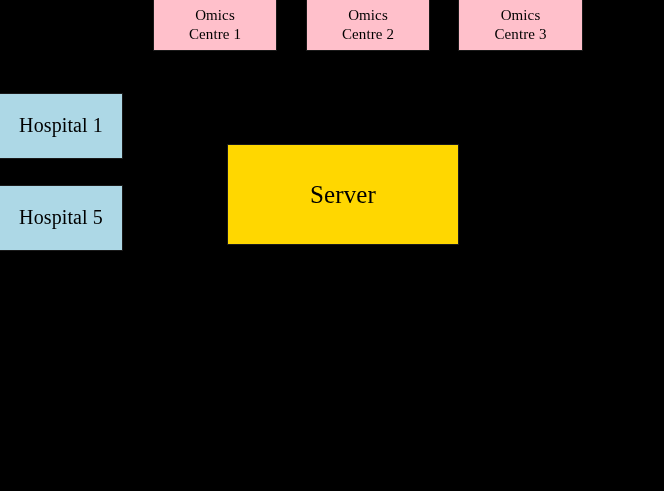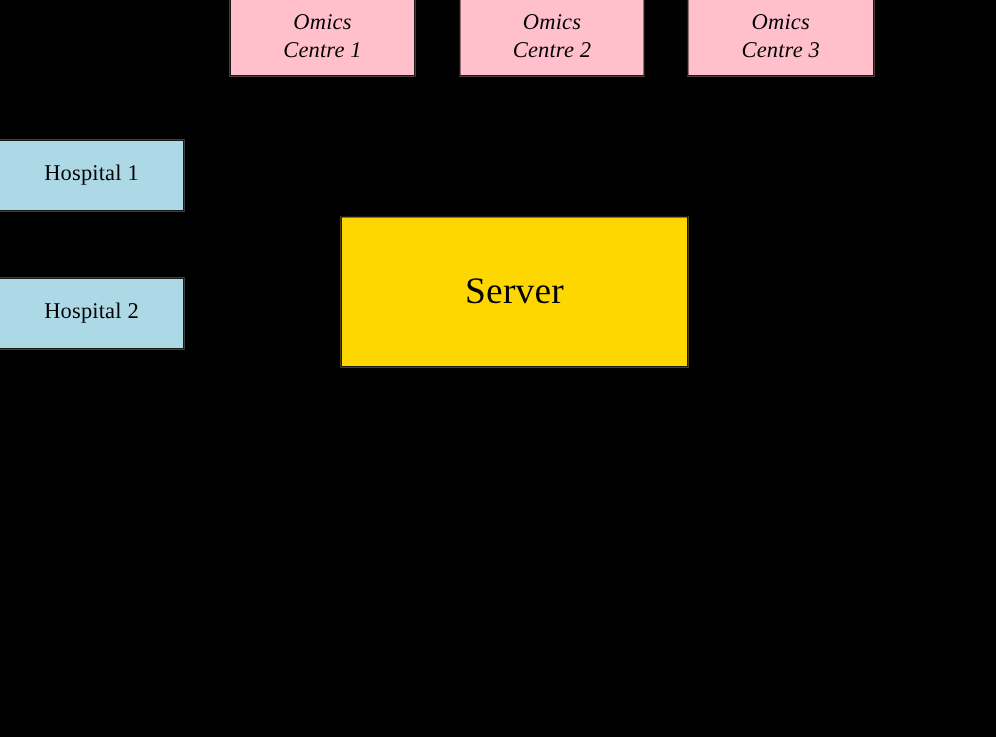--- a/index.html
+++ b/index.html
@@ -32,33 +32,32 @@
     display: block;
     white-space: pre-line;
   }
 
   
   .omics {
     background: #FFC0CB;
     font-size: 15px;
     top: -1px;
     height: 52px;
-    font-style: italic;
   }
   #omics-1 { left: 153px; width: 124px; }
   #omics-2 { left: 306px; width: 124px; }
   #omics-3 { left: 458px; width: 125px; }
 
   
   .hospital {
     background: #ADD8E6;
-    font-size: 15px;
+    font-size: 20px;
     left: -1px;
     width: 124px;
-    height: 48px;
+    height: 66px;
   }
   #hospital-1 { top: 93px; }
   #hospital-2 { top: 185px; }
 
   
   #server {
     background: #FFD700;
     left: 227px;
     top: 144px;
     width: 232px;
@@ -84,20 +83,20 @@
   <div class="node omics" id="omics-3">
     <span class="node-label">Omics
 Centre 3</span>
   </div>
 
   <div class="node hospital" id="hospital-1">
     <span class="node-label">Hospital 1</span>
   </div>
 
   <div class="node hospital" id="hospital-2">
-    <span class="node-label">Hospital 2</span>
+    <span class="node-label">Hospital 5</span>
   </div>
 
   <div class="node" id="server">
     <span class="node-label">Server</span>
   </div>
 
 </div>
 
 </body></html>

